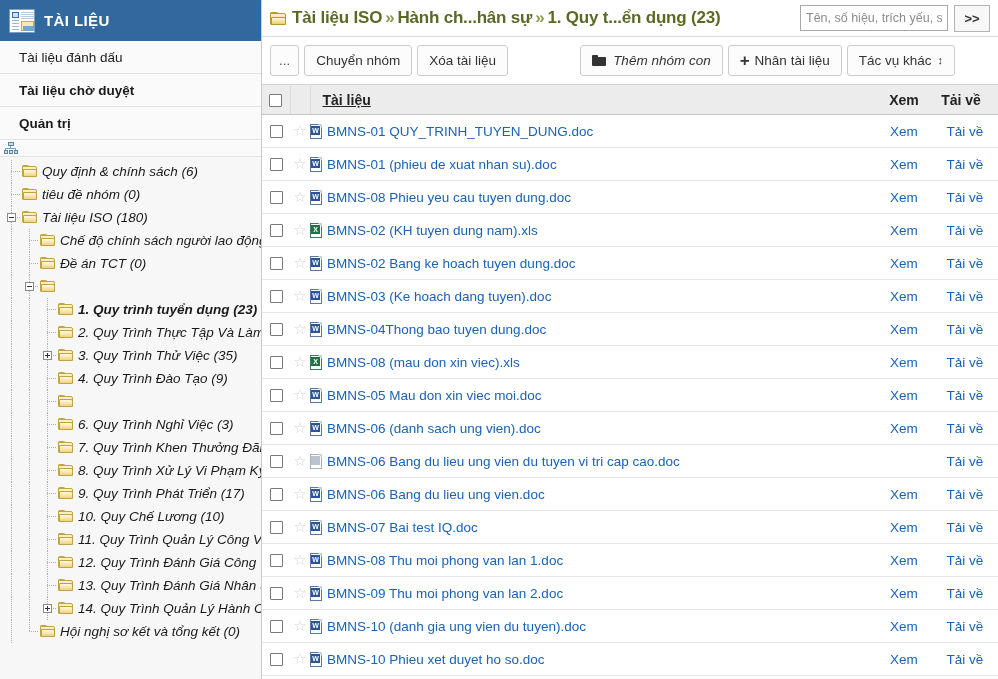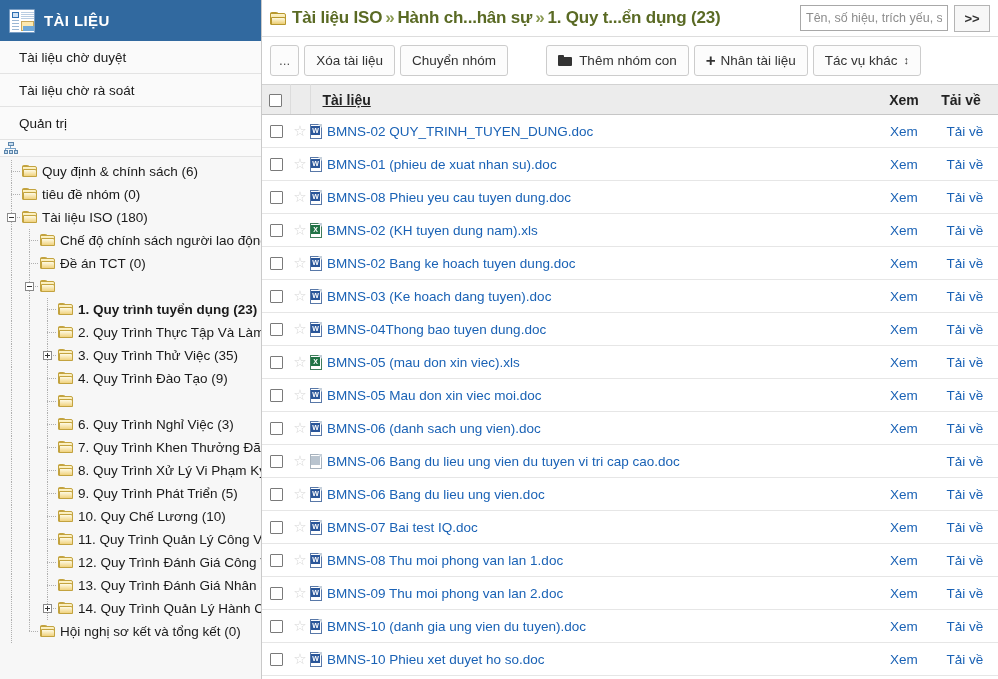--- a/index.html
+++ b/index.html
@@ -55,21 +55,21 @@
   .nav-item {
     height: 33px; line-height: 33px;
     padding-left: 19px;
     border-bottom: 1px solid #e3e3e3;
     background: #fafafa;
     font-size: 13.5px;
     color: #1a1a1a;
     cursor: pointer;
     white-space: nowrap;
   }
-  .nav-item.bold { font-weight: normal; }
+  .nav-item.bold { font-weight: bold; }
 
   #tree-toolbar {
     height: 17px;
     border-bottom: 1px solid #e3e3e3;
     background: #fafafa;
     padding-left: 4px;
     display: flex; align-items: center;
   }
   .sitemap-icon { width: 14px; height: 13px; position: relative; display:inline-block; }
   .sitemap-icon i { position: absolute; background: #7aa3c8; display: block; }
@@ -91,20 +91,21 @@
   .tnode {
     height: 23px;
     line-height: 23px;
     white-space: nowrap;
     display: flex;
     align-items: center;
     font-size: 13.5px;
     color: #1a1a1a;
     cursor: pointer;
     position: relative;
+    font-style: italic;
   }
   .tnode.sel .tlabel { font-weight: bold; }
   .guides { position: relative; flex: 0 0 auto; height: 23px; }
   .guides .gl {
     position: absolute; top: 0; width: 1px; height: 23px;
     background: repeating-linear-gradient(to bottom, #b0b0b0 0, #b0b0b0 1px, transparent 1px, transparent 2px);
   }
   .guides .gh {
     position: absolute; top: 11px; height: 1px;
     background: repeating-linear-gradient(to right, #b0b0b0 0, #b0b0b0 1px, transparent 1px, transparent 2px);
@@ -218,21 +219,21 @@
     font-size: 13.5px;
     color: #333;
     padding: 0 11px;
     cursor: pointer;
     display: inline-flex; align-items: center;
     font-family: "Liberation Sans", sans-serif;
     white-space: nowrap;
   }
   .btn.sm { padding: 0 8px; color: #555; }
   .btn + .btn { margin-left: 5px; }
-  .btn.gap { margin-left: 38px; }
+  .btn.gap { margin-left: 72px; font-style: italic; }
   .btn-ico-folder {
     width: 14px; height: 11px; margin-right: 7px; position: relative; flex:0 0 auto;
   }
   .btn-ico-folder:before {
     content:''; position:absolute; left:0; top:2px; width:14px; height:9px; background:#333; border-radius:0 1px 1px 1px;
   }
   .btn-ico-folder:after {
     content:''; position:absolute; left:0; top:0; width:6px; height:3px; background:#333; border-radius:1px 1px 0 0;
   }
   .btn-ico-plus { font-size: 17px; font-weight: bold; margin-right: 5px; line-height: 1; }
@@ -314,22 +315,22 @@
       <span class="app-icon">
         <span class="ai-tl"></span>
           <span class="ai-top2"></span>
           <span class="ai-lines"></span>
           <span class="ai-ph"></span>
       </span>
       <span id="app-title">TÀI LIỆU</span>
     </div>
 
     <ul class="nav-list" id="nav-list">
+        <li class="nav-item"><span>Tài liệu đánh dấu</span></li>
         <li class="nav-item bold"><span>Tài liệu chờ duyệt</span></li>
-        <li class="nav-item bold"><span>Tài liệu chờ rà soát</span></li>
         <li class="nav-item bold"><span>Quản trị</span></li>
       </ul>
 
     <div id="tree-toolbar">
       <span class="sitemap-icon">
         <i class="n1"></i>
           <i class="v1"></i>
           <i class="h1"></i>
           <i class="v2"></i>
           <i class="v3"></i>
@@ -533,21 +534,21 @@
             <span class="gl" style="left:11px"></span>
             <span class="gl" style="left:29px"></span>
             <span class="gl" style="left:47px"></span>
             <span class="gh" style="left:47px;width:10px"></span>
           </span>
           <span class="folder">
             <span class="tab"></span>
             <span class="back"></span>
             <span class="front"></span>
           </span>
-          <span class="tlabel">9. Quy Trình Phát Triển (5)</span>
+          <span class="tlabel">9. Quy Trình Phát Triển (17)</span>
         </div>
         <div class="tnode">
           <span class="guides" style="width: 58px;">
             <span class="gl" style="left:11px"></span>
             <span class="gl" style="left:29px"></span>
             <span class="gl" style="left:47px"></span>
             <span class="gh" style="left:47px;width:10px"></span>
           </span>
           <span class="folder">
             <span class="tab"></span>
@@ -637,22 +638,22 @@
           <span class="back"></span>
           <span class="front"></span>
       </span>
       <span id="crumbs"><span class="cz">Tài liệu ISO</span><span class="sep">»</span><span class="cz">Hành ch...hân sự</span><span class="sep">»</span><span class="cz">1. Quy t...ển dụng (23)</span></span>
       <input id="searchbox" type="text" placeholder="Tên, số hiệu, trích yếu, số" style="">
       <button id="searchgo">&gt;&gt;</button>
     </div>
 
     <div id="toolbar">
       <button class="btn sm">...</button>
+      <button class="btn">Chuyển nhóm</button>
       <button class="btn">Xóa tài liệu</button>
-      <button class="btn">Chuyển nhóm</button>
 
       <button class="btn gap">
         <span class="btn-ico-folder"></span>
         <span>Thêm nhóm con</span>
       </button>
       <button class="btn">
         <span class="btn-ico-plus">+</span>
         <span>Nhân tài liệu</span>
       </button>
       <button class="btn">
@@ -673,21 +674,21 @@
               <span>Tài liệu</span>
             </th>
             <th class="c-view">Xem</th>
             <th class="c-dl">Tải về</th>
           </tr>
         </thead>
         <tbody id="doc-tbody">
             <tr>
               <td class="c-chk"><span class="cbx"></span></td>
               <td class="c-star"><span class="star">☆</span></td>
-              <td class="c-name"><span class="fico word"><span class="page"></span><span class="fold"></span><span class="badge">W</span></span><span class="fname">BMNS-02 QUY_TRINH_TUYEN_DUNG.doc</span></td>
+              <td class="c-name"><span class="fico word"><span class="page"></span><span class="fold"></span><span class="badge">W</span></span><span class="fname">BMNS-01 QUY_TRINH_TUYEN_DUNG.doc</span></td>
               <td class="c-view"><span class="lnk">Xem</span></td>
               <td class="c-dl"><span class="lnk">Tải về</span></td>
             </tr>
             <tr>
               <td class="c-chk"><span class="cbx"></span></td>
               <td class="c-star"><span class="star">☆</span></td>
               <td class="c-name"><span class="fico word"><span class="page"></span><span class="fold"></span><span class="badge">W</span></span><span class="fname">BMNS-01 (phieu de xuat nhan su).doc</span></td>
               <td class="c-view"><span class="lnk">Xem</span></td>
               <td class="c-dl"><span class="lnk">Tải về</span></td>
             </tr>
@@ -722,21 +723,21 @@
             <tr>
               <td class="c-chk"><span class="cbx"></span></td>
               <td class="c-star"><span class="star">☆</span></td>
               <td class="c-name"><span class="fico word"><span class="page"></span><span class="fold"></span><span class="badge">W</span></span><span class="fname">BMNS-04Thong bao tuyen dung.doc</span></td>
               <td class="c-view"><span class="lnk">Xem</span></td>
               <td class="c-dl"><span class="lnk">Tải về</span></td>
             </tr>
             <tr>
               <td class="c-chk"><span class="cbx"></span></td>
               <td class="c-star"><span class="star">☆</span></td>
-              <td class="c-name"><span class="fico xls"><span class="page"></span><span class="fold"></span><span class="badge">X</span></span><span class="fname">BMNS-05 (mau don xin viec).xls</span></td>
+              <td class="c-name"><span class="fico xls"><span class="page"></span><span class="fold"></span><span class="badge">X</span></span><span class="fname">BMNS-08 (mau don xin viec).xls</span></td>
               <td class="c-view"><span class="lnk">Xem</span></td>
               <td class="c-dl"><span class="lnk">Tải về</span></td>
             </tr>
             <tr>
               <td class="c-chk"><span class="cbx"></span></td>
               <td class="c-star"><span class="star">☆</span></td>
               <td class="c-name"><span class="fico word"><span class="page"></span><span class="fold"></span><span class="badge">W</span></span><span class="fname">BMNS-05 Mau don xin viec moi.doc</span></td>
               <td class="c-view"><span class="lnk">Xem</span></td>
               <td class="c-dl"><span class="lnk">Tải về</span></td>
             </tr>

